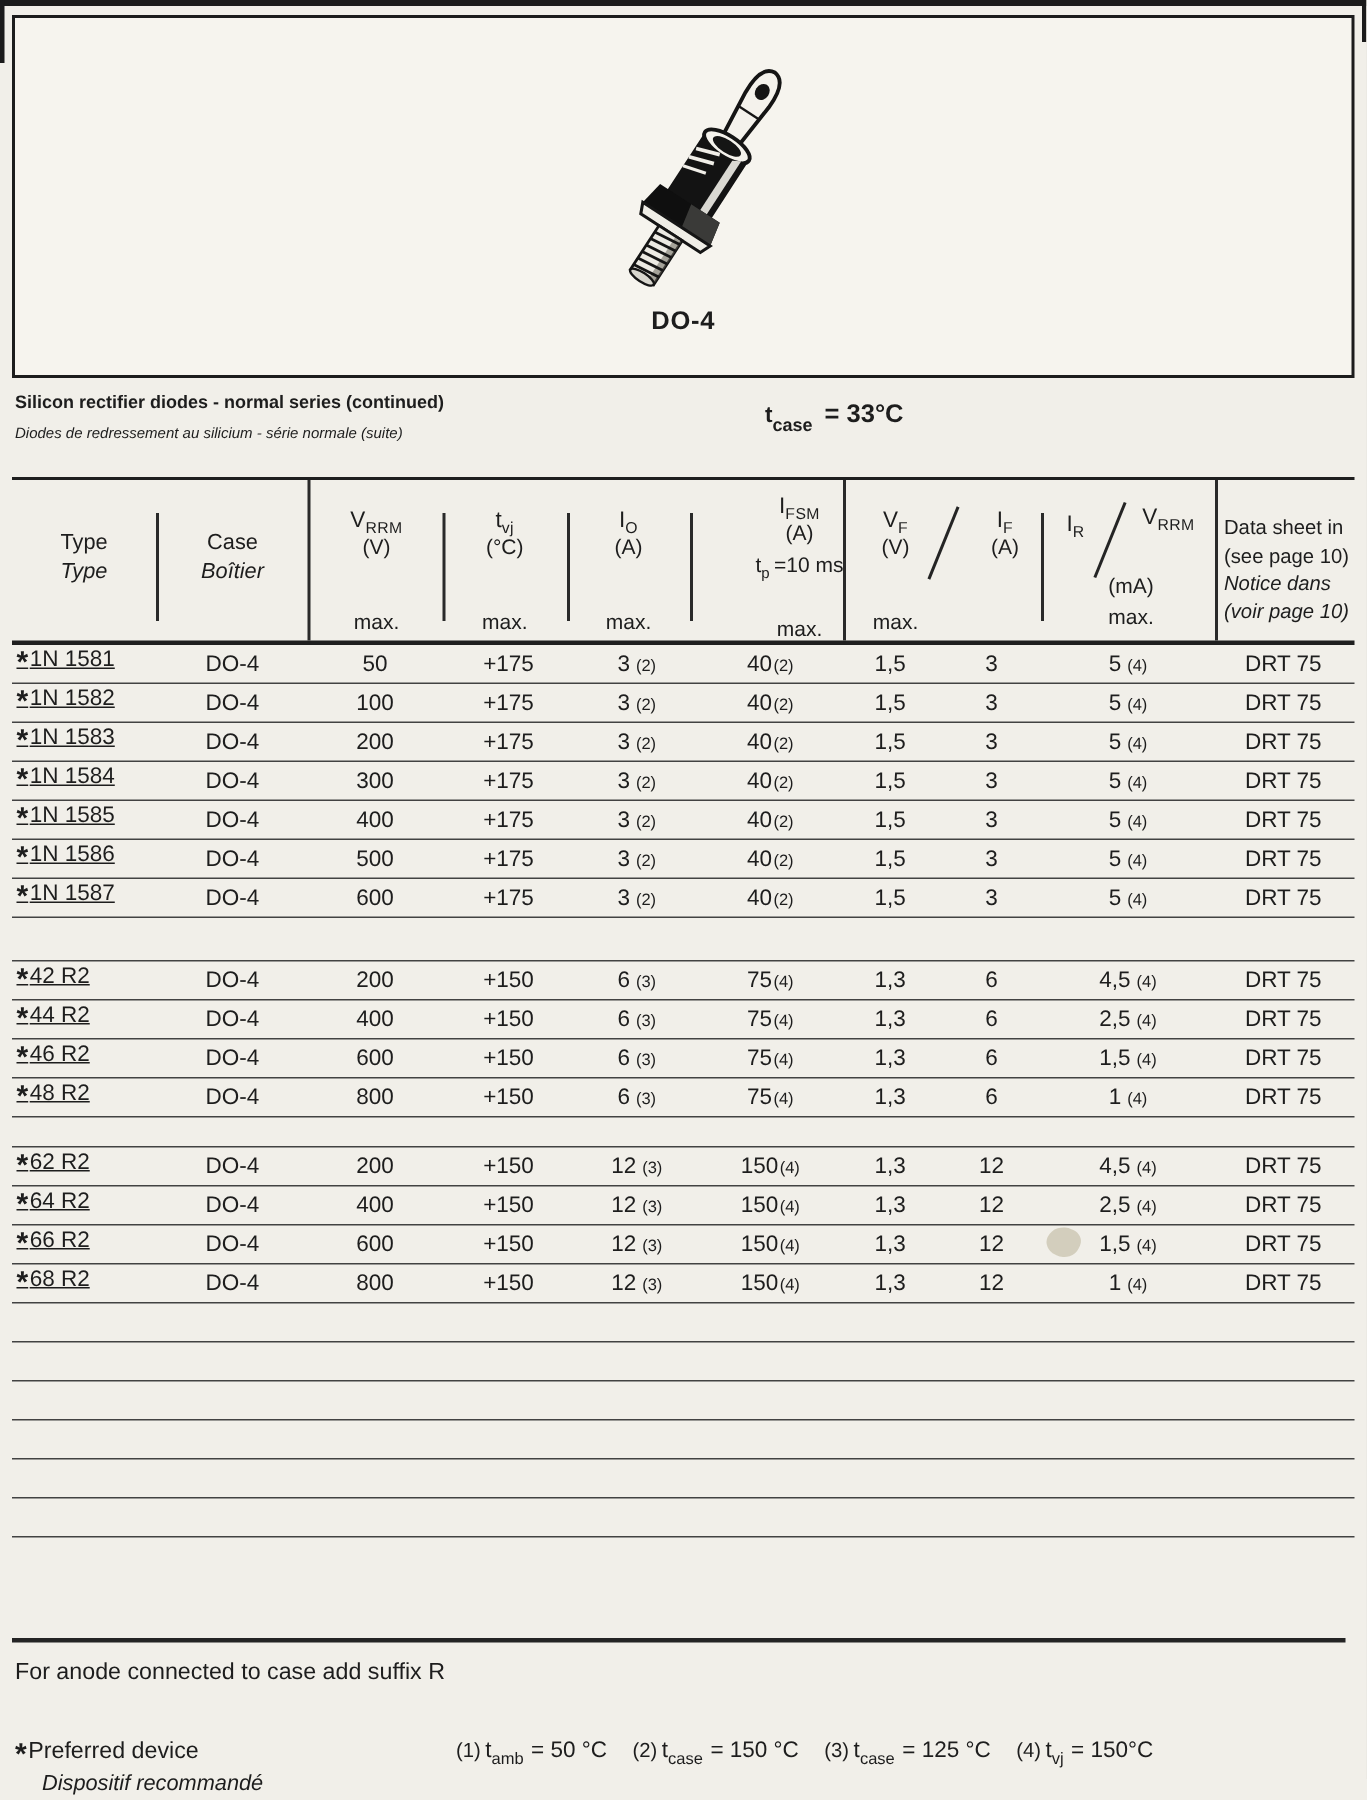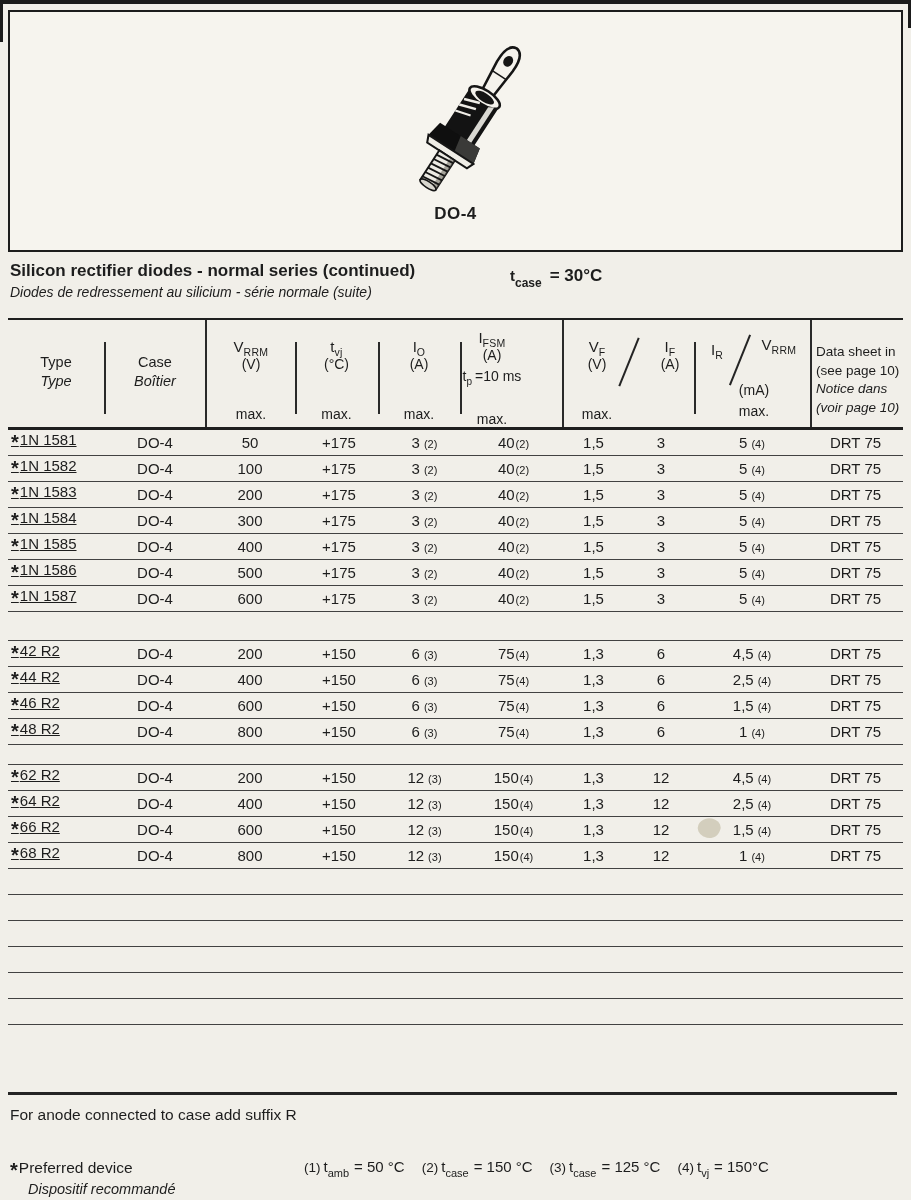--- a/index.html
+++ b/index.html
@@ -14,22 +14,22 @@
 
   
   .pkgbox { position:absolute; left:8px; top:10px; width:895px; height:242px;
             border:2.5px solid #1c1c1c; background:#f6f4ee; }
   .pkgbox svg { position:absolute; left:365px; top:18px; }
   .pkg-name { position:absolute; left:0; top:192px; width:100%; text-align:center;
               font-size:17px; font-weight:700; letter-spacing:.5px; }
   .pkg-code { position:absolute; left:0; top:212px; width:100%; text-align:center; font-size:15px; }
 
   
-  .title-en { position:absolute; left:10px; top:261px; font-size:17px; font-weight:700; }
-  .title-fr { position:absolute; left:10px; top:284px; font-size:14px; font-style:italic; }
+  .title-en { position:absolute; left:10px; top:261px; font-size:12px; font-weight:700; }
+  .title-fr { position:absolute; left:10px; top:284px; font-size:10px; font-style:italic; }
   .tcase { position:absolute; left:510px; top:266px; font-size:17px; font-weight:700; }
   .tcase .sub { font-size:12px; position:relative; top:6px; }
   .tcase .val { margin-left:8px; }
 
   
   .thead { position:absolute; left:8px; top:318px; width:895px; height:112px;
            border-top:2.5px solid #1f1f1f; border-bottom:3px solid #1f1f1f; }
   .vl { position:absolute; width:1.6px; background:#2a2a2a; }
   .vl.full { top:0; bottom:0; }
   .vl.short { top:22px; height:72px; }
@@ -114,21 +114,21 @@
         <line x1="66" y1="157" x2="84" y2="155" stroke="#151515" stroke-width="1.8"></line>
         <ellipse cx="75" cy="161" rx="9" ry="3" fill="#d8d6ce" stroke="#151515" stroke-width="1.5"></ellipse>
       </g>
     </svg>
     <div class="pkg-name" data-name="package-name">DO-4</div>
   </div>
 
   <div class="title-en" data-name="page-title">Silicon rectifier diodes - normal series (continued)</div>
   <div class="title-fr" data-name="page-title-french">Diodes de redressement au silicium - série normale (suite)</div>
   <div class="tcase" data-name="case-temperature-condition">
-    <span class="sym" data-name="temp-symbol">t</span><span class="sub" data-name="temp-symbol-subscript">case</span><span class="val" data-name="temp-value">= 30°C</span>
+    <span class="sym" data-name="temp-symbol">t</span><span class="sub" data-name="temp-symbol-subscript">case</span><span class="val" data-name="temp-value">= 33°C</span>
   </div>
 
   <div class="thead" data-name="table-header">
     <div class="vl full" style="left:197px" data-name="column-divider"></div>
     <div class="vl full" style="left:554px" data-name="column-divider"></div>
     <div class="vl full" style="left:802px" data-name="column-divider"></div>
     <div class="vl short" style="left:96px" data-name="column-divider"></div>
     <div class="vl short" style="left:287px" data-name="column-divider"></div>
     <div class="vl short" style="left:370px" data-name="column-divider"></div>
     <div class="vl short" style="left:452px" data-name="column-divider"></div>
@@ -151,21 +151,21 @@
     <div class="hcol" style="left:289px;top:18px;width:79px;height:84px" data-name="column-header-tvj">
       <div class="sym" data-name="tvj-symbol"><span>t</span><span class="sub">vj</span></div>
       <div class="unit" data-name="tvj-unit">(°C)</div>
       <div class="hmax" data-name="tvj-max">max.</div>
     </div>
     <div class="hcol" style="left:372px;top:18px;width:78px;height:84px" data-name="column-header-io">
       <div class="sym" data-name="io-symbol"><span>I</span><span class="sub">O</span></div>
       <div class="unit" data-name="io-unit">(A)</div>
       <div class="hmax" data-name="io-max">max.</div>
     </div>
-    <div class="hcol" style="left:436px;top:9px;width:96px;height:98px" data-name="column-header-ifsm">
+    <div class="hcol" style="left:477px;top:9px;width:96px;height:98px" data-name="column-header-ifsm">
       <div class="sym" data-name="ifsm-symbol"><span>I</span><span class="sub">FSM</span></div>
       <div class="unit" data-name="ifsm-unit">(A)</div>
       <div class="cond" data-name="ifsm-pulse-condition"><span>t</span><span class="sub">p</span><span class="cv">=10 ms</span></div>
       <div class="hmax" data-name="ifsm-max">max.</div>
     </div>
 
     <div class="hcol" style="left:560px;top:18px;width:58px;height:84px" data-name="column-header-vf">
       <div class="sym" data-name="vf-symbol"><span>V</span><span class="sub">F</span></div>
       <div class="unit" data-name="vf-unit">(V)</div>
       <div class="hmax" data-name="vf-max">max.</div>

